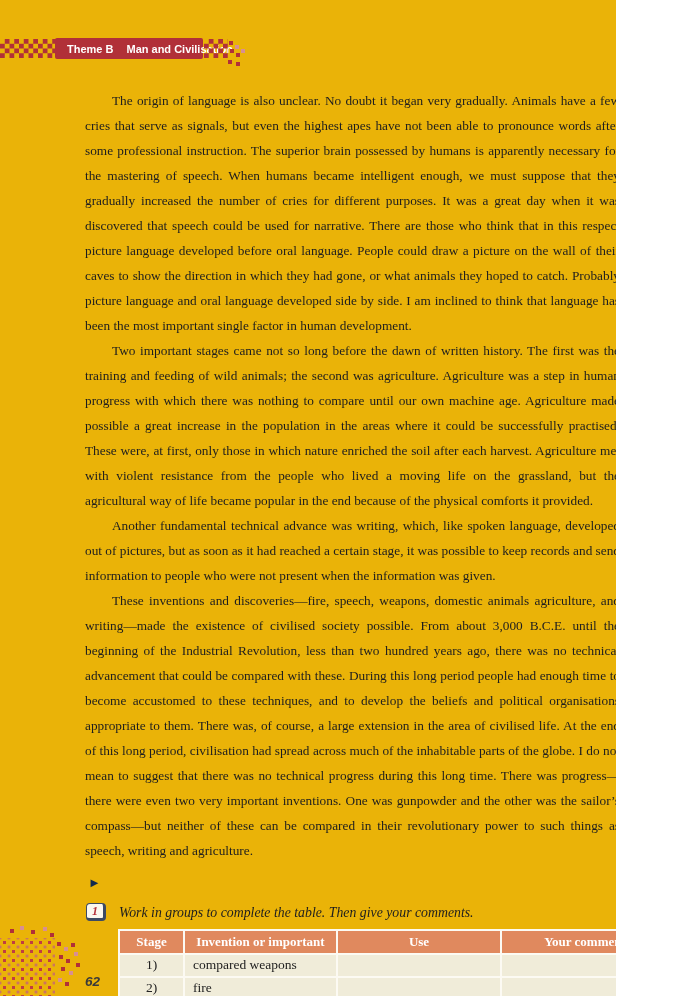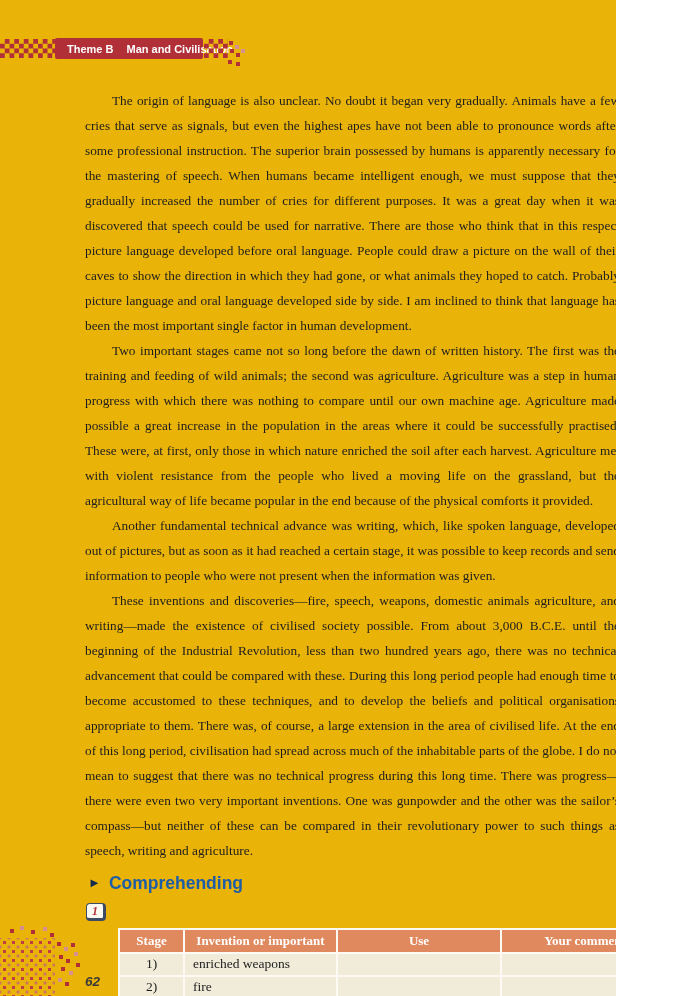--- a/index.html
+++ b/index.html
@@ -102,46 +102,46 @@
   <div class="dot" style="left:236px;top:62px;"></div>
 
   <div class="content">
     <p>The origin of language is also unclear. No doubt it began very gradually. Animals have a few cries that serve as signals, but even the highest apes have not been able to pronounce words after some professional instruction. The superior brain possessed by humans is apparently necessary for the mastering of speech. When humans became intelligent enough, we must suppose that they gradually increased the number of cries for different purposes. It was a great day when it was discovered that speech could be used for narrative. There are those who think that in this respect picture language developed before oral language. People could draw a picture on the wall of their caves to show the direction in which they had gone, or what animals they hoped to catch. Probably picture language and oral language developed side by side. I am inclined to think that language has been the most important single factor in human development.</p>
     <p>Two important stages came not so long before the dawn of written history. The first was the training and feeding of wild animals; the second was agriculture. Agriculture was a step in human progress with which there was nothing to compare until our own machine age. Agriculture made possible a great increase in the population in the areas where it could be successfully practised. These were, at first, only those in which nature enriched the soil after each harvest. Agriculture met with violent resistance from the people who lived a moving life on the grassland, but the agricultural way of life became popular in the end because of the physical comforts it provided.</p>
     <p>Another fundamental technical advance was writing, which, like spoken language, developed out of pictures, but as soon as it had reached a certain stage, it was possible to keep records and send information to people who were not present when the information was given.</p>
     <p>These inventions and discoveries—fire, speech, weapons, domestic animals agriculture, and writing—made the existence of civilised society possible. From about 3,000 B.C.E. until the beginning of the Industrial Revolution, less than two hundred years ago, there was no technical advancement that could be compared with these. During this long period people had enough time to become accustomed to these techniques, and to develop the beliefs and political organisations appropriate to them. There was, of course, a large extension in the area of civilised life. At the end of this long period, civilisation had spread across much of the inhabitable parts of the globe. I do not mean to suggest that there was no technical progress during this long time. There was progress—there were even two very important inventions. One was gunpowder and the other was the sailor’s compass—but neither of these can be compared in their revolutionary power to such things as speech, writing and agriculture.</p>
 
     <div class="section-heading">
       <span class="arrow">►</span>
-      <span>Comprehending</span>
     </div>
 
     <div class="exercise-row">
       <span class="ex-badge">1</span>
+      <span class="ex-instruction">Work in groups to complete the table. Then give your comments.</span>
     </div>
 
     <table class="comp">
       <colgroup>
         <col style="width:65px">
           <col style="width:153px">
           <col style="width:164px">
           <col style="width:168px">
       </colgroup>
       <thead>
         <tr>
           <th>Stage</th>
           <th>Invention or important</th>
           <th>Use</th>
           <th>Your comment</th>
         </tr>
       </thead>
       <tbody>
         <tr>
           <td class="c-stage">1)</td>
-          <td>enriched weapons</td>
+          <td>compared weapons</td>
           <td></td>
           <td></td>
         </tr>
         <tr>
           <td class="c-stage">2)</td>
           <td>fire</td>
           <td></td>
           <td></td>
         </tr>
         <tr>

